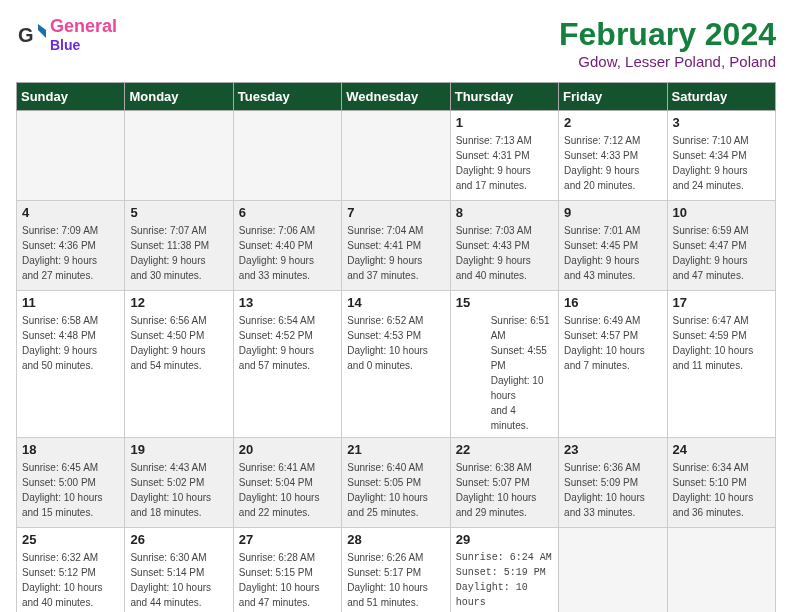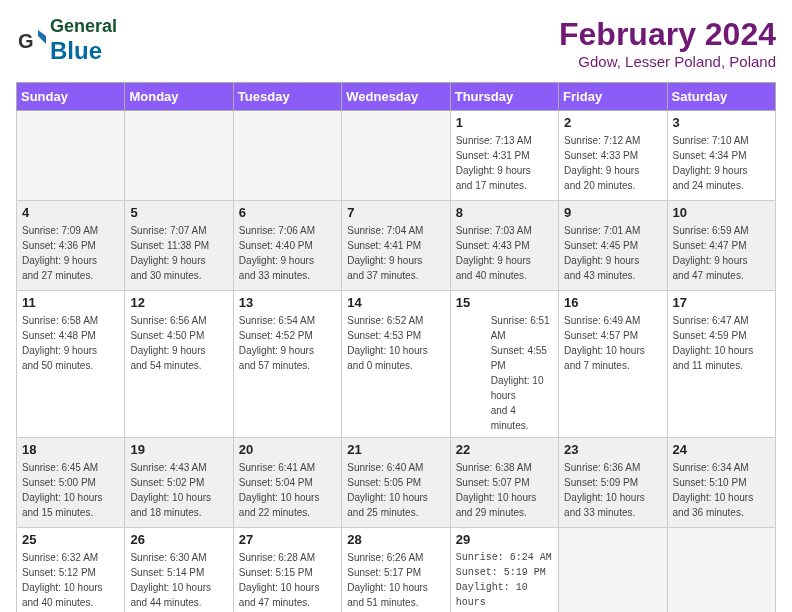--- a/index.html
+++ b/index.html
@@ -20,32 +20,32 @@
       display: flex;
       flex-direction: column;
       align-items: flex-start;
     }
     .title-area {
       text-align: right;
     }
     .month-title {
       font-size: 32px;
       font-weight: bold;
-      color: #701a75;
+      color: #15803d;
     }
     .location-title {
       font-size: 15px;
       color: #701a75;
     }
     .calendar-table {
       width: 100%;
       border-collapse: collapse;
     }
     .calendar-table th {
-      background: #8b5cf6;
+      background: #14532d;
       color: #fff;
       font-size: 13px;
       font-weight: bold;
       padding: 6px 4px;
       text-align: left;
       border: 1px solid #aaa;
     }
     .calendar-table td {
       border: 1px solid #ccc;
       vertical-align: top;
@@ -79,22 +79,22 @@
 
 <div class="header-area">
   <div class="logo">
     <div style="display:flex;align-items:center;gap:4px;">
       <svg width="30" height="30" viewBox="0 0 30 30">
         <text x="2" y="22" font-size="20" font-weight="bold" fill="#333">G</text>
         <polygon points="22,4 30,10 22,10" fill="#1a6faf"></polygon>
         <polygon points="22,10 30,10 30,18" fill="#1a6faf"></polygon>
       </svg>
       <div>
-        <div style="font-size:18px;font-weight:bold;color:#333;"><span style="color:#14532d;">General</span></div>
-        <div style="font-size:24px;font-weight:bold;color:#0369a1;">Blue</div>
+        <div style="font-size:18px;font-weight:bold;color:#333;"><span style="color:#ec4899;">General</span></div>
+        <div style="font-size:14px;font-weight:bold;color:#6d28d9;">Blue</div>
       </div>
     </div>
   </div>
   <div class="title-area">
     <div class="month-title">February 2024</div>
     <div class="location-title">Gdow, Lesser Poland, Poland</div>
   </div>
 </div>
 
 <table class="calendar-table">

